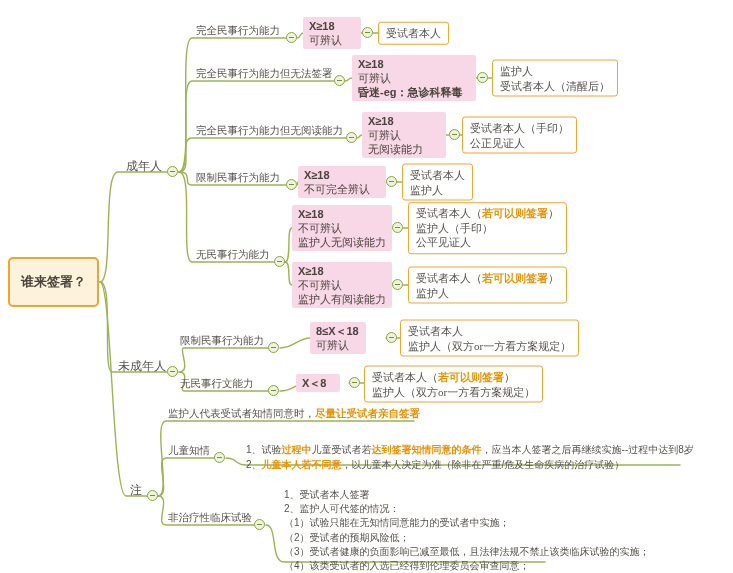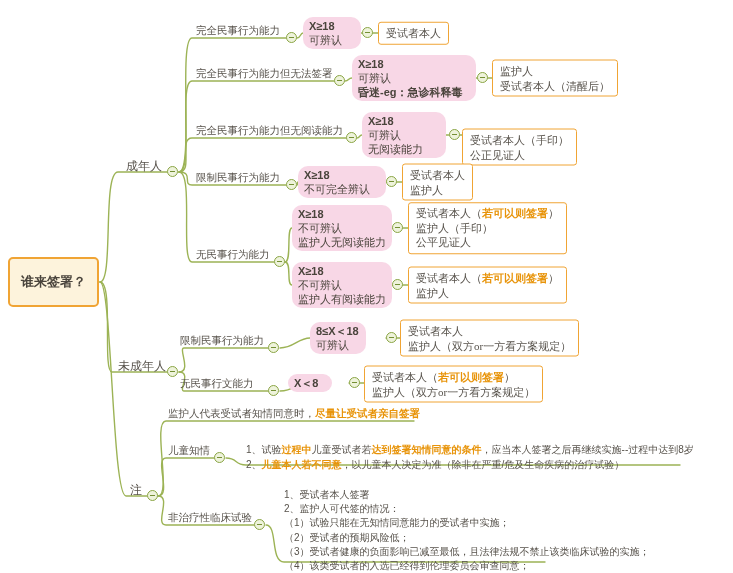--- a/index.html
+++ b/index.html
@@ -6,21 +6,21 @@
   html,body { background:#fff; }
   body { font-family:"Liberation Sans","DejaVu Sans",sans-serif; }
   .canvas { position:relative; width:733px; height:573px; background:#ffffff; overflow:hidden; }
   .links { position:absolute; left:0; top:0; }
   .links path { stroke:#9cb355; stroke-width:1.4; fill:none; stroke-linecap:round; }
   .node { position:absolute; transform:translateY(-50%); white-space:nowrap; }
   .root { background:#fdf3dc; border:2px solid #f0a434; border-radius:5px; padding:14px 11px;
           font-size:13px; font-weight:bold; color:#4a443c; }
   .blabel { font-size:12px; color:#57524b; }
   .tlabel { font-size:10.5px; color:#57524b; }
-  .pink { background:#f8d7e6; border-radius:10px; padding:2px 6px; font-size:11px; line-height:14px; color:#4a443c; }
+  .pink { background:#f8d7e6; border-radius:2px; padding:2px 6px; font-size:11px; line-height:14px; color:#4a443c; }
   .pink .b { font-weight:bold; }
   .obox { background:#fff; border:1px solid #f0a434; border-radius:3px; padding:3px 7px;
           font-size:11px; line-height:14.5px; color:#57524b;font-family:Liberation Serif, serif; }
   .hl { color:#e8940a; font-weight:bold; }
   .block { position:absolute; white-space:nowrap; font-size:10px; color:#57524b; line-height:15px;margin-top:12px; }
   .ntext { font-size:10.5px; color:#57524b; }
   .cbtn { position:absolute; width:11px; height:11px; border-radius:50%;
           background:#eef3db; border:1px solid #8aa545; }
   .cbtn::after { content:""; position:absolute; left:2px; right:2px; top:4px; height:1px; background:#748f34; }
 </style>
@@ -130,21 +130,21 @@
     <div>监护人有阅读能力</div>
   </div>
 
   <div class="node obox" style="left:378px;top:33px">
     <div>受试者本人</div>
   </div>
   <div class="node obox" style="left:492px;top:78px">
     <div>监护人</div>
     <div>受试者本人（清醒后）</div>
   </div>
-  <div class="node obox" style="left:462px;top:147px">
+  <div class="node obox" style="left:462px;top:135px">
     <div>受试者本人（手印）</div>
     <div>公正见证人</div>
   </div>
   <div class="node obox" style="left:402px;top:182px">
     <div>受试者本人</div>
     <div>监护人</div>
   </div>
   <div class="node obox" style="left:408px;top:228px">
     <div><span>受试者本人（</span><span class="hl">若可以则签署</span><span>）</span></div>
     <div>监护人（手印）</div>
@@ -158,21 +158,21 @@
   <div class="node tlabel" style="left:180px;top:341px">
     <span>限制民事行为能力</span>
   </div>
   <div class="node tlabel" style="left:180px;top:384px">
     <span>无民事行文能力</span>
   </div>
   <div class="node pink" style="left:310px;top:338px;width:56px">
     <div class="b">8≤X＜18</div>
     <div>可辨认</div>
   </div>
-  <div class="node pink" style="left:288px;top:383px;width:44px">
+  <div class="node pink" style="left:296px;top:383px;width:44px">
     <div class="b">X＜8</div>
   </div>
   <div class="node obox" style="left:400px;top:338px">
     <div>受试者本人</div>
     <div>监护人（双方or一方看方案规定）</div>
   </div>
   <div class="node obox" style="left:364px;top:384px">
     <div><span>受试者本人（</span><span class="hl">若可以则签署</span><span>）</span></div>
     <div>监护人（双方or一方看方案规定）</div>
   </div>

